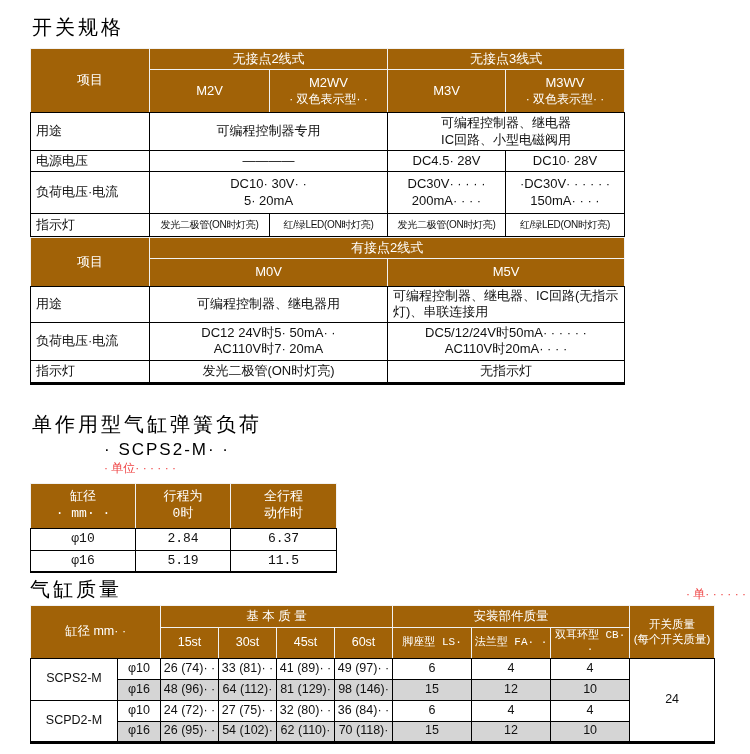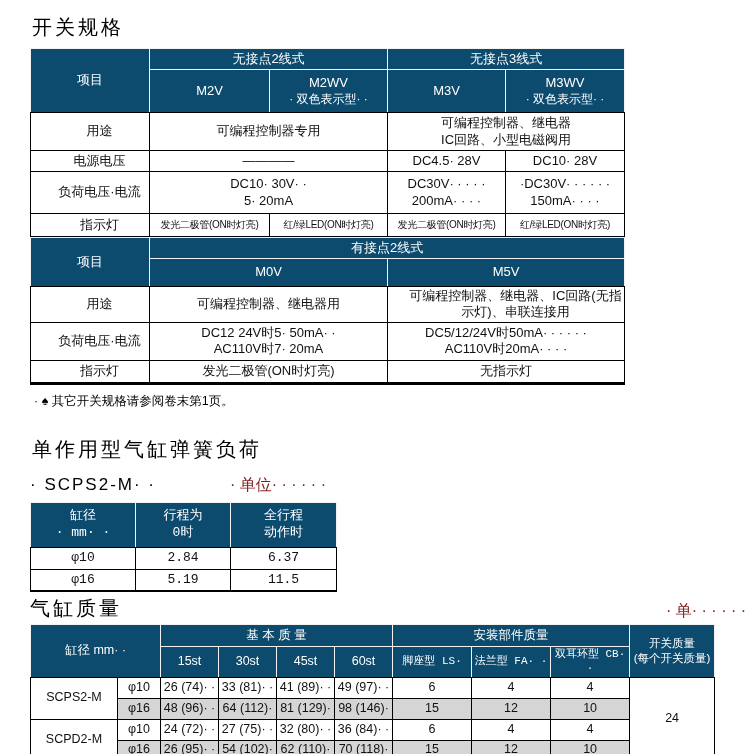--- a/index.html
+++ b/index.html
@@ -8,33 +8,33 @@
     font-family:"Liberation Sans","DejaVu Sans",sans-serif; color:#111;
   }
   .page { padding:12px 0 0 30px; }
   h1.sec-title { font-size:20px; font-weight:normal; letter-spacing:3px; margin:2px 0 7px 2px; color:#000; }
   table { border-collapse:collapse; table-layout:fixed; }
   td { overflow:hidden; vertical-align:middle; text-align:center; white-space:pre-line; padding:1px 2px; line-height:1.25; }
 
   
   .spec { width:594px; font-size:13px; }
   .spec td { border:1px solid #000; }
-  .dark { background:#0c4a6e; color:#fff; border:1px solid #f2f2f2 !important; }
+  .dark { background:#a16207; color:#fff; border:1px solid #f2f2f2 !important; }
   .db   { border-bottom-color:#000 !important; }
-  .lbl  { text-align:center; padding-left:21px; }
+  .lbl  { text-align:left; padding-left:5px; }
   .small{ font-size:10px; letter-spacing:-0.3px; }
   .sub  { display:block; font-size:12px; }
   .t2   { border-bottom:3px solid #000; }
   .footnote { font-size:12.5px; margin:8px 0 0 4px; color:#000; }
 
   
   .spring-sec { margin-top:26px; }
-  .model-row { display:flex; align-items:baseline; margin:12px 0 6px 0; }
+  .model-row { display:flex; align-items:baseline; margin:2px 0 6px 0;flex-direction:column; }
   .model-name { font-size:17px; letter-spacing:2px; color:#000; }
-  .unit-note { font-size:16px; margin-left:74px; color:#7f1d1d; }
+  .unit-note { font-size:12px; margin-left:74px; color:#ef4444; }
   .spring { width:306px; font-size:13px;font-family:Liberation Mono, monospace; }
   .spring td { border:1px solid #000; }
   .spring { border-bottom:2px solid #000; }
 
   
   .weight-sec { margin-top:3px; }
   .weight-head { width:716px; display:flex; justify-content:space-between; align-items:flex-end; }
   .weight-head .unit-note { margin-left:0; }
   .weight { width:684px; font-size:12.5px; margin-top:2px; }
   .weight td { border:1px solid #000; }
@@ -131,21 +131,20 @@
 AC110V时20mA· · · ·</td>
     </tr>
     <tr style="height:23px">
       <td class="lbl">指示灯</td>
       <td colspan="2">发光二极管(ON时灯亮)</td>
       <td colspan="2">无指示灯</td>
     </tr>
   </tbody>
     </table>
 
-  <div class="footnote">· ♠ 其它开关规格请参阅卷末第1页。</div>
 
   <div class="spring-sec">
     <h1 class="sec-title" style="margin-bottom:2px">单作用型气缸弹簧负荷</h1>
     <div class="model-row">
       <span class="model-name">· SCPS2-M· ·</span>
       <span class="unit-note">· 单位· · · · · ·</span>
     </div>
     <table class="spring">
       <colgroup>
           <col style="width:105px">

